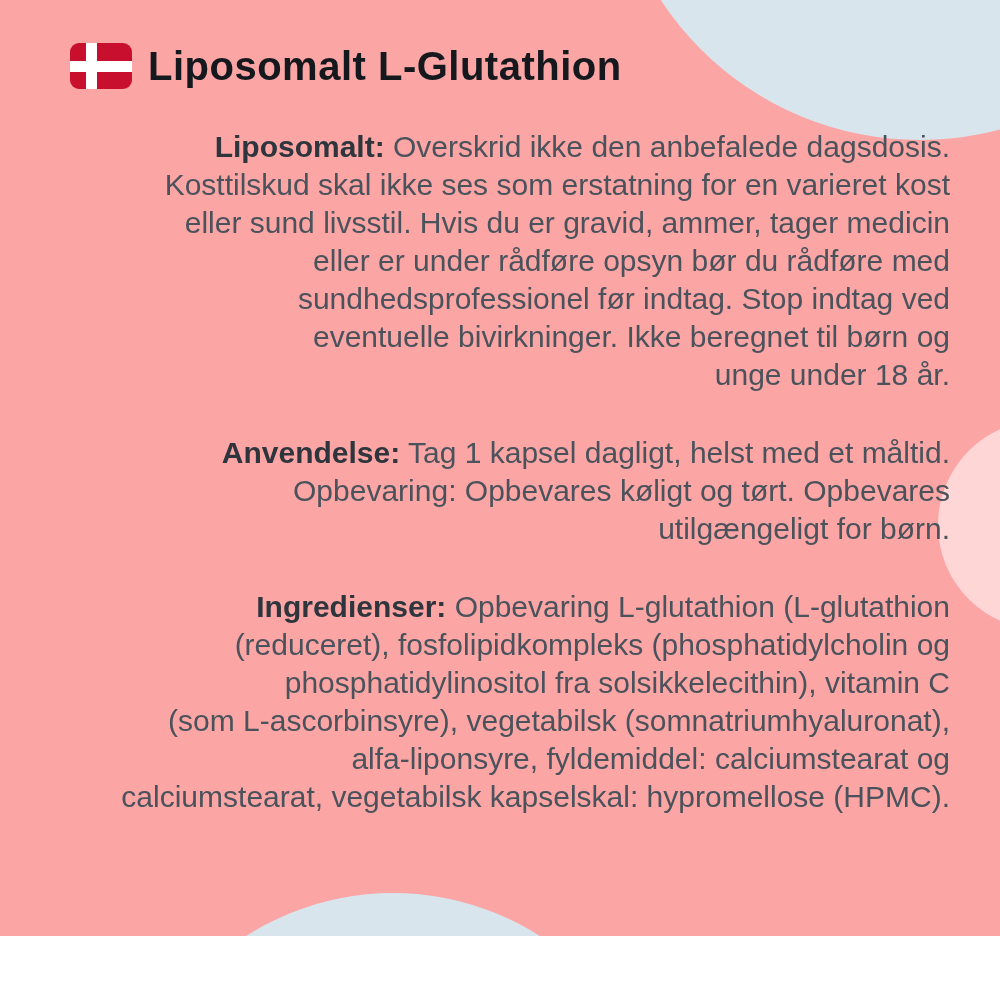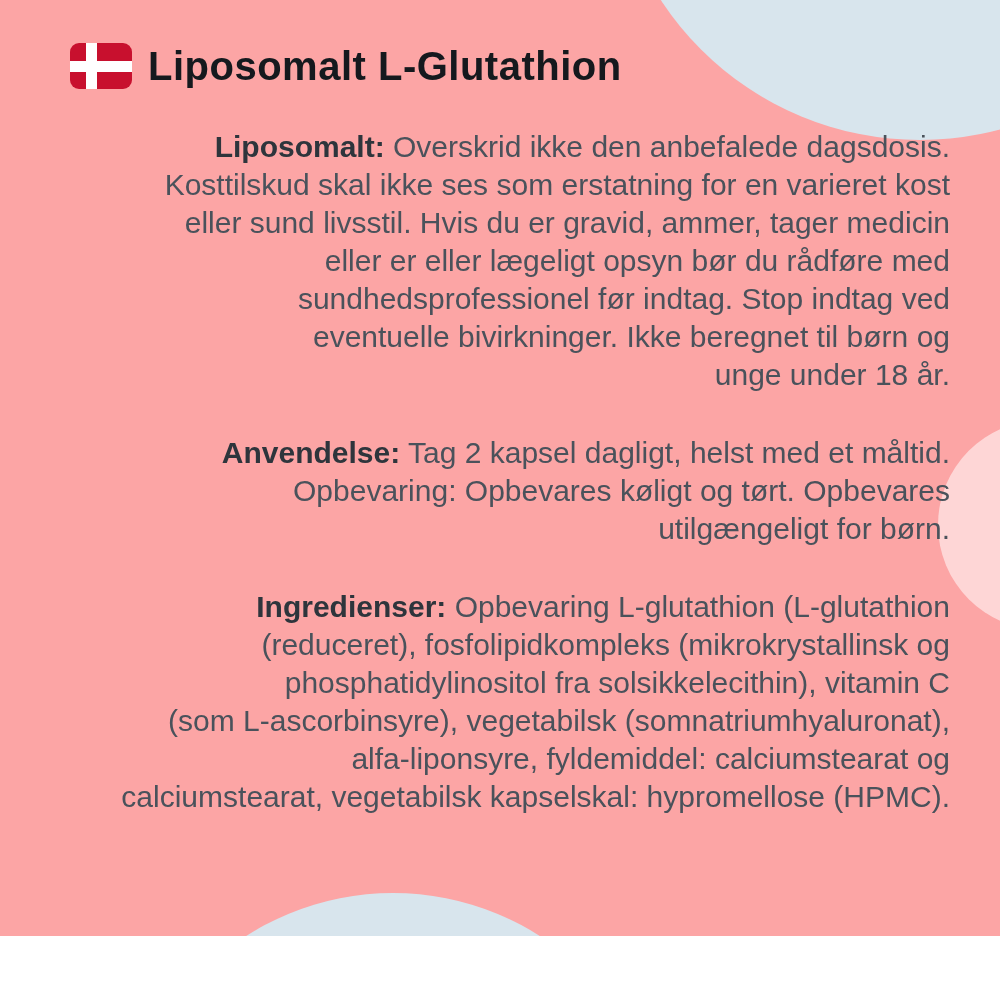--- a/index.html
+++ b/index.html
@@ -94,35 +94,35 @@
         <div class="bar-v"></div>
         <div class="bar-h"></div>
       </div>
       <div class="title">Liposomalt L-Glutathion</div>
     </div>
 
     <section class="info-section">
       <div class="line"><strong class="lead">Liposomalt:</strong><span> Overskrid ikke den anbefalede dagsdosis.</span></div>
       <div class="line">Kosttilskud skal ikke ses som erstatning for en varieret kost</div>
       <div class="line">eller sund livsstil. Hvis du er gravid, ammer, tager medicin</div>
-      <div class="line">eller er eller lægeligt opsyn bør du rådføre med</div>
+      <div class="line">eller er under rådføre opsyn bør du rådføre med</div>
       <div class="line">sundhedsprofessionel før indtag. Stop indtag ved</div>
       <div class="line">eventuelle bivirkninger. Ikke beregnet til børn og</div>
       <div class="line">unge under 18 år.</div>
     </section>
 
     <section class="info-section">
-      <div class="line"><strong class="lead">Anvendelse:</strong><span> Tag 2 kapsel dagligt, helst med et måltid.</span></div>
+      <div class="line"><strong class="lead">Anvendelse:</strong><span> Tag 1 kapsel dagligt, helst med et måltid.</span></div>
       <div class="line">Opbevaring: Opbevares køligt og tørt. Opbevares</div>
       <div class="line">utilgængeligt for børn.</div>
     </section>
 
     <section class="info-section">
       <div class="line"><strong class="lead">Ingredienser:</strong><span> Opbevaring L-glutathion (L-glutathion</span></div>
-      <div class="line">(reduceret), fosfolipidkompleks (mikrokrystallinsk og</div>
+      <div class="line">(reduceret), fosfolipidkompleks (phosphatidylcholin og</div>
       <div class="line">phosphatidylinositol fra solsikkelecithin), vitamin C</div>
       <div class="line">(som L-ascorbinsyre), vegetabilsk (somnatriumhyaluronat),</div>
       <div class="line">alfa-liponsyre, fyldemiddel: calciumstearat og</div>
       <div class="line">calciumstearat, vegetabilsk kapselskal: hypromellose (HPMC).</div>
     </section>
 
   </div>
 </div>
 
 </body></html>

